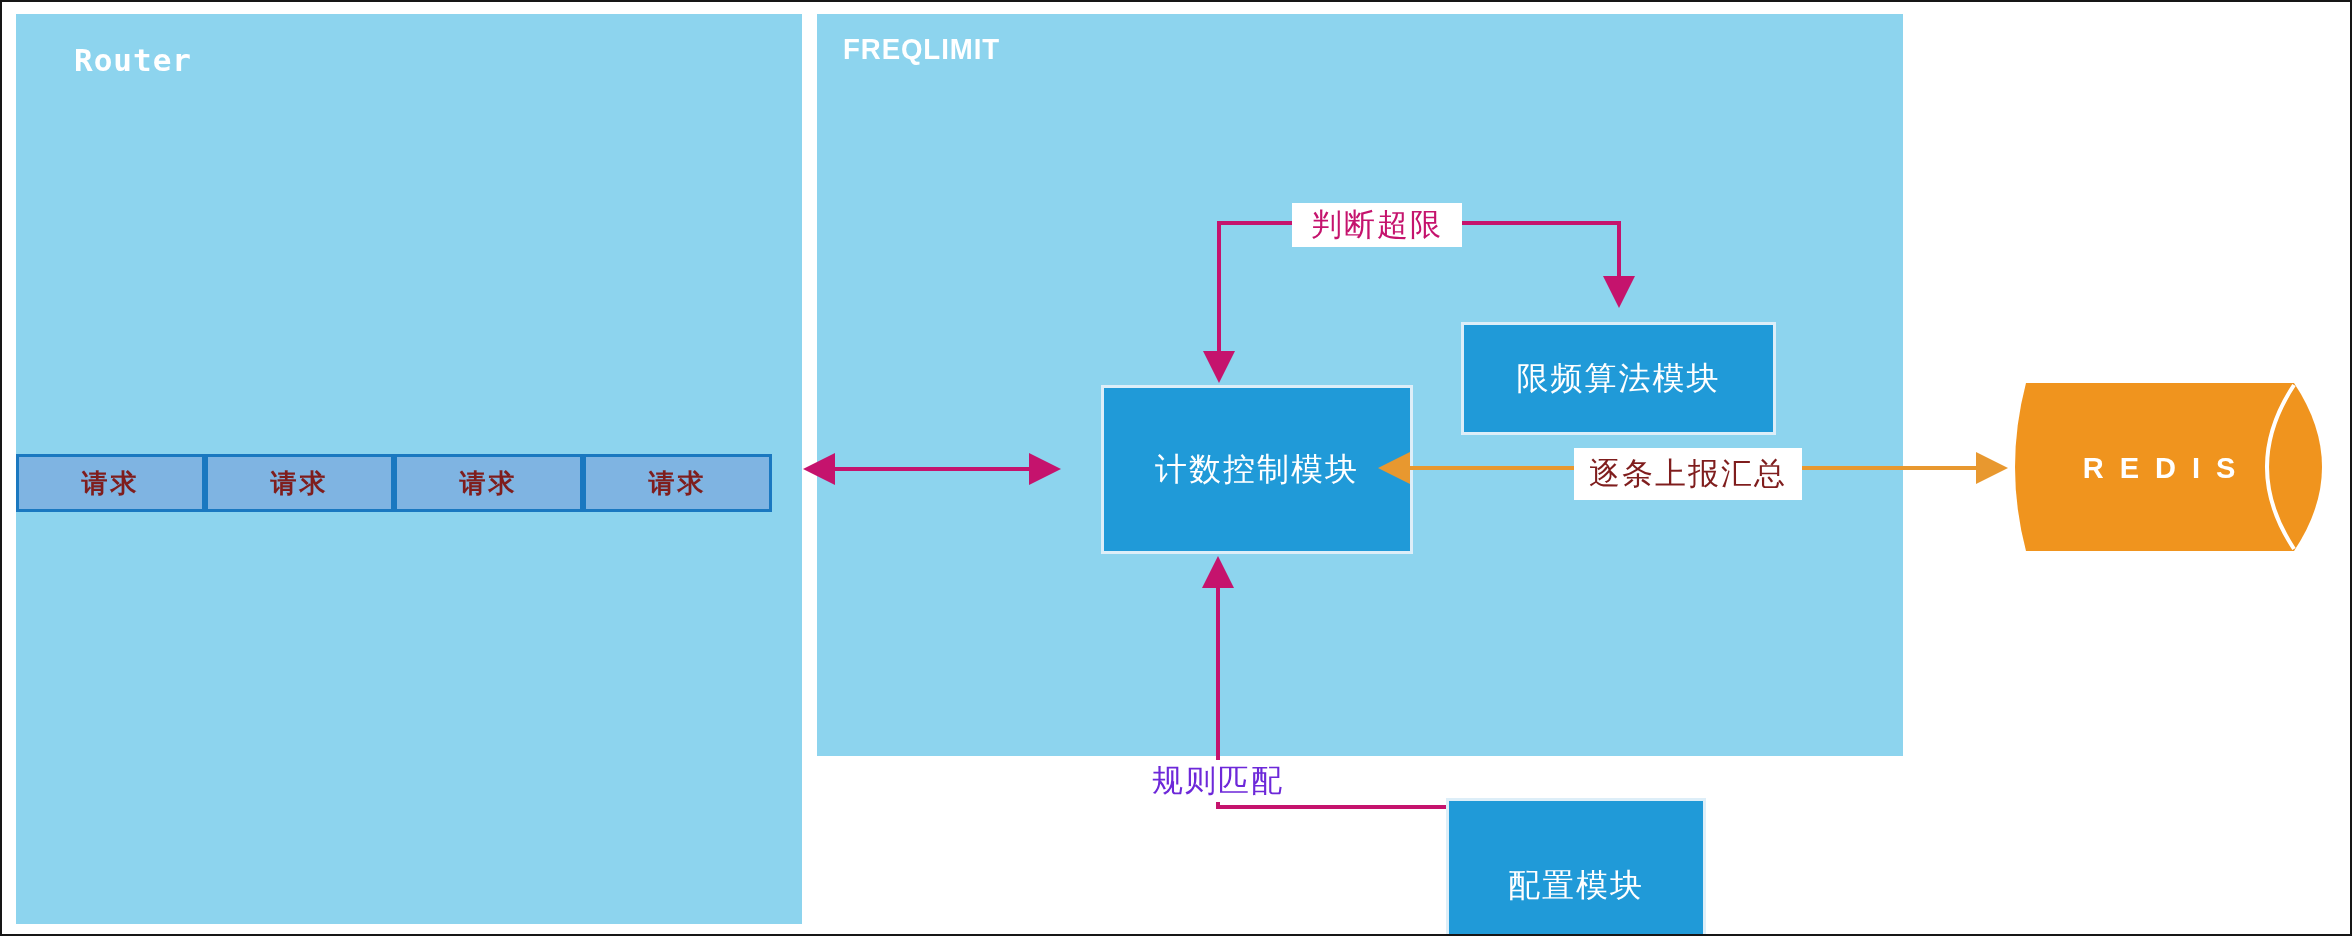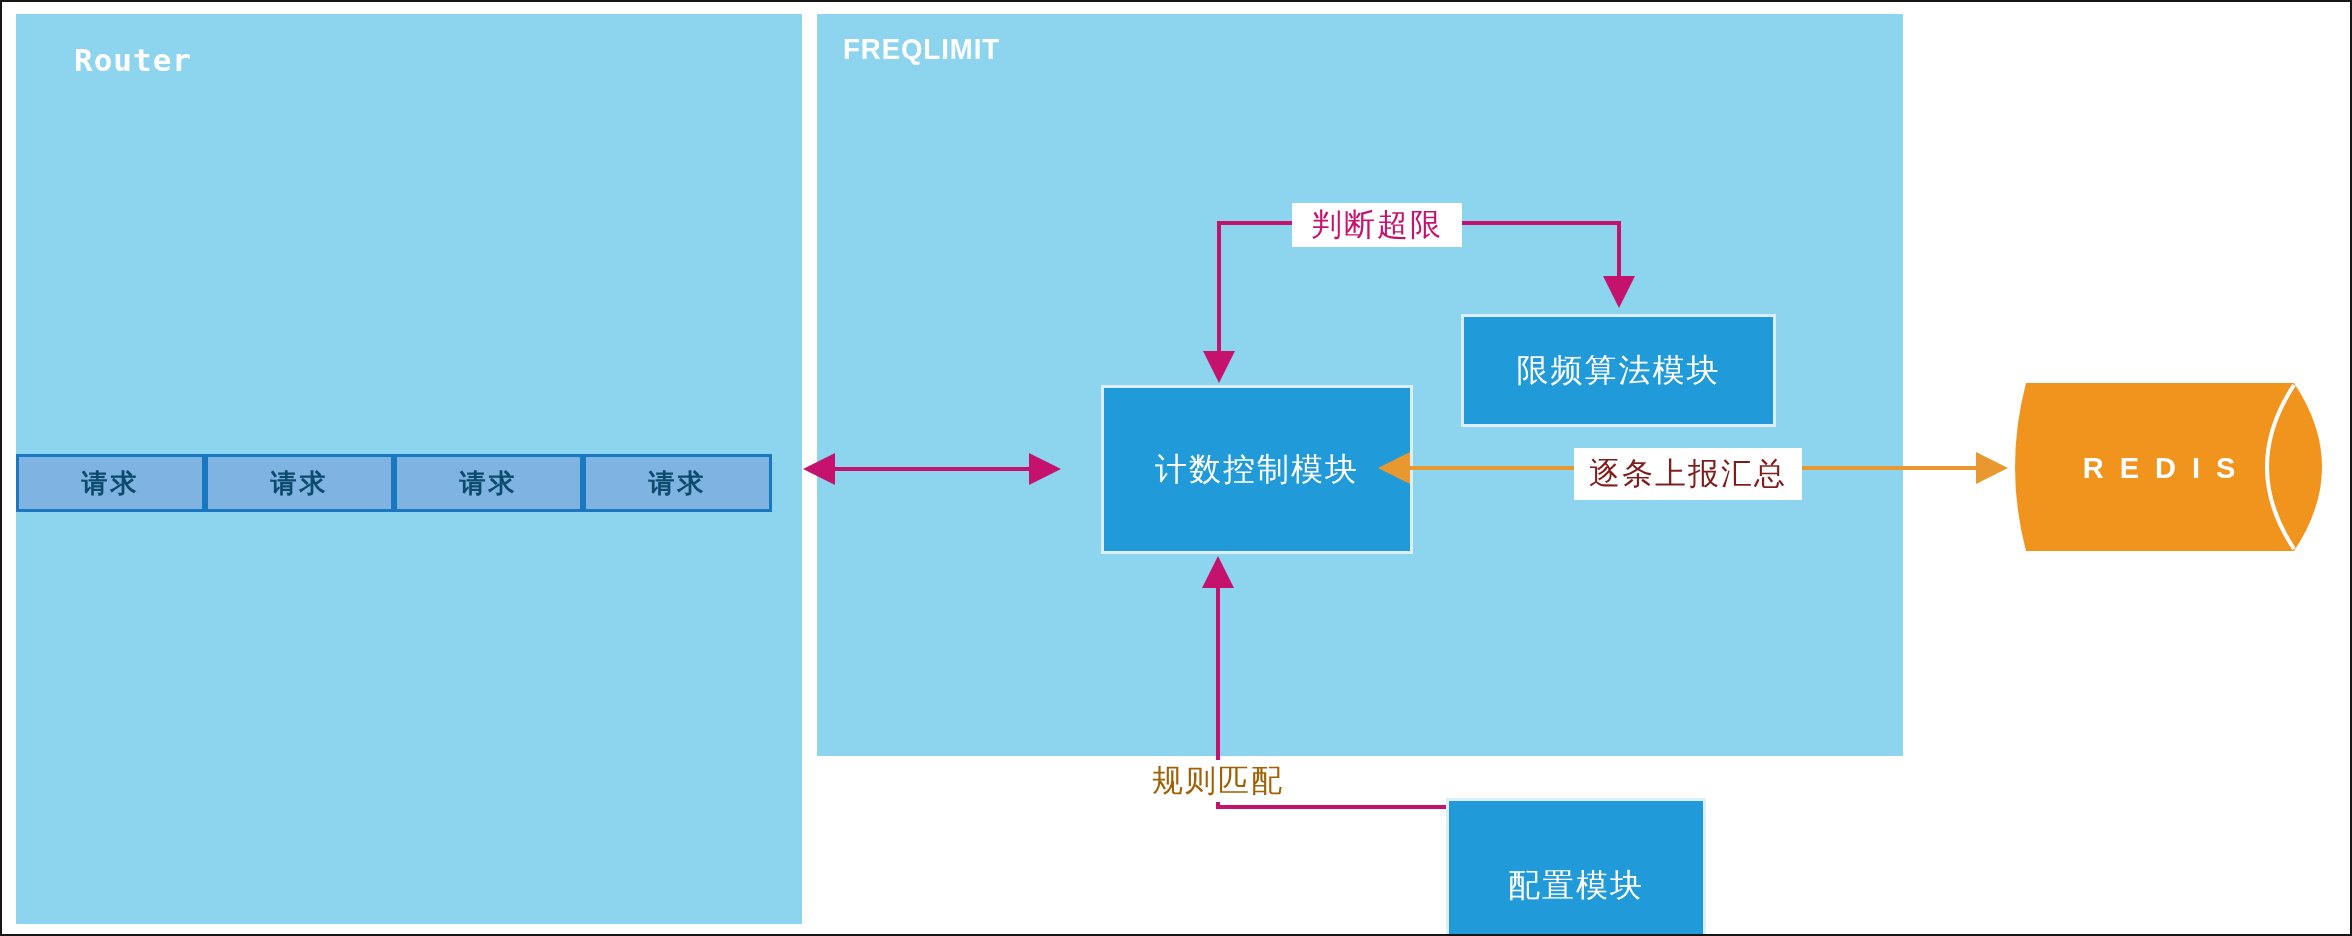--- a/index.html
+++ b/index.html
@@ -42,21 +42,21 @@
   .request-strip {
     position: absolute;
     left: 0px; top: 440px;
     display: flex;
   }
   .request-box {
     box-sizing: border-box;
     width: 189px; height: 58px;
     background: #7fb4e2;
     border: 3px solid #1a78c0;
-    color: #0c4a6e;
+    color: #7f1d1d;
     font-size: 26px;
     font-weight: bold;
     letter-spacing: 3px;
     display: flex;
     align-items: center;
     justify-content: center;
   }
   
   .module-box {
     position: absolute;
@@ -65,21 +65,21 @@
     border: 3px solid #ddeef8;
     color: #ffffff;
     font-size: 32px;
     letter-spacing: 2px;
     display: flex;
     align-items: center;
     justify-content: center;
     white-space: nowrap;
   }
   .box-count  { left: 1060px; top: 383px; width: 312px; height: 169px; margin-left: 39px; }
-  .box-algo   { left: 1459px; top: 312px; width: 315px; height: 113px; }
+  .box-algo   { left: 1459px; top: 320px; width: 315px; height: 113px; }
   .box-config { left: 1444px; top: 776px; width: 260px; height: 176px; margin-top: 20px; }
   
   .connectors {
     position: absolute;
     left: 0; top: 0;
     width: 2352px; height: 936px;
     pointer-events: none;
   }
   
   .edge-label {
@@ -87,21 +87,21 @@
     background: #ffffff;
     font-size: 31px;
     display: flex;
     align-items: center;
     justify-content: center;
     white-space: nowrap;
     letter-spacing: 2px;
   }
   .label-judge  { left: 1290px; top: 201px; width: 170px; height: 44px; color: #c5136d; }
   .label-report { left: 1572px; top: 446px; width: 228px; height: 52px; color: #7f1d1d; }
-  .label-rule   { left: 1140px; top: 758px; width: 152px; height: 42px; color: #a16207; }
+  .label-rule   { left: 1140px; top: 758px; width: 152px; height: 42px; color: #6d28d9; }
   
   .redis-label {
     position: absolute;
     left: 2030px; top: 450px; width: 270px; height: 32px;
     color: #ffffff;
     font-size: 29px;
     font-weight: 600;
     letter-spacing: 0.55em;
     text-align: center;
     line-height: 32px;

